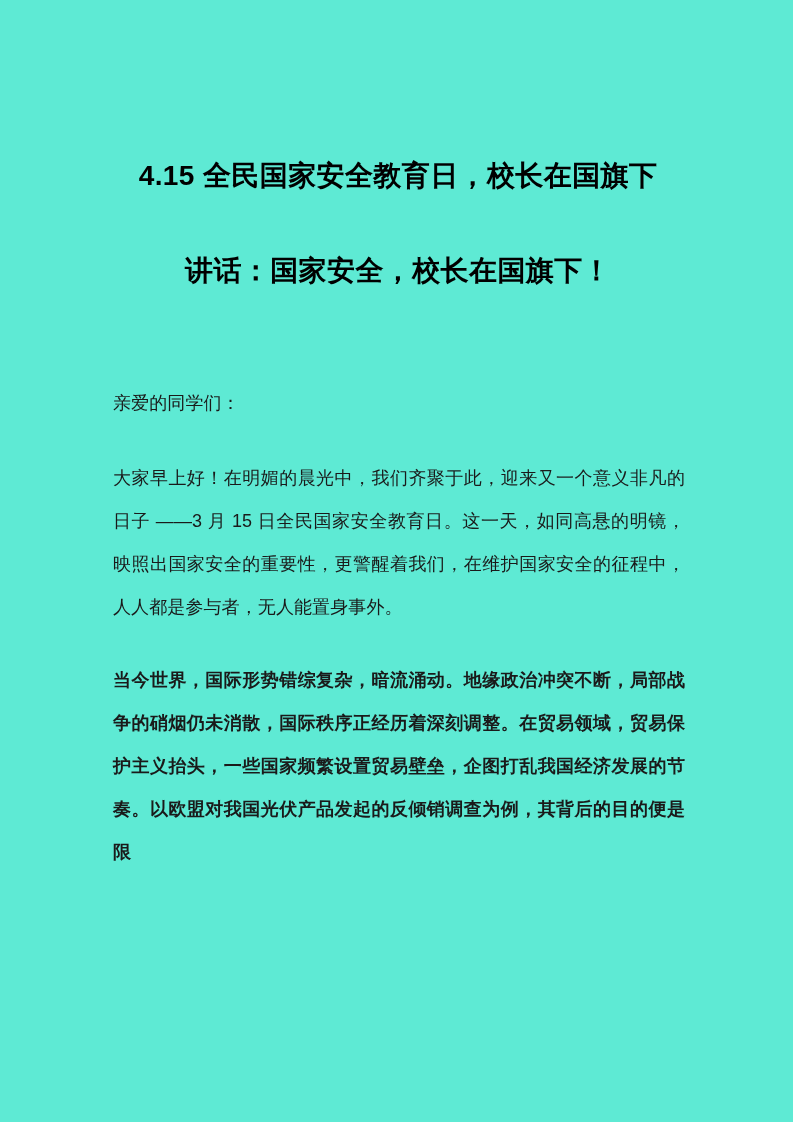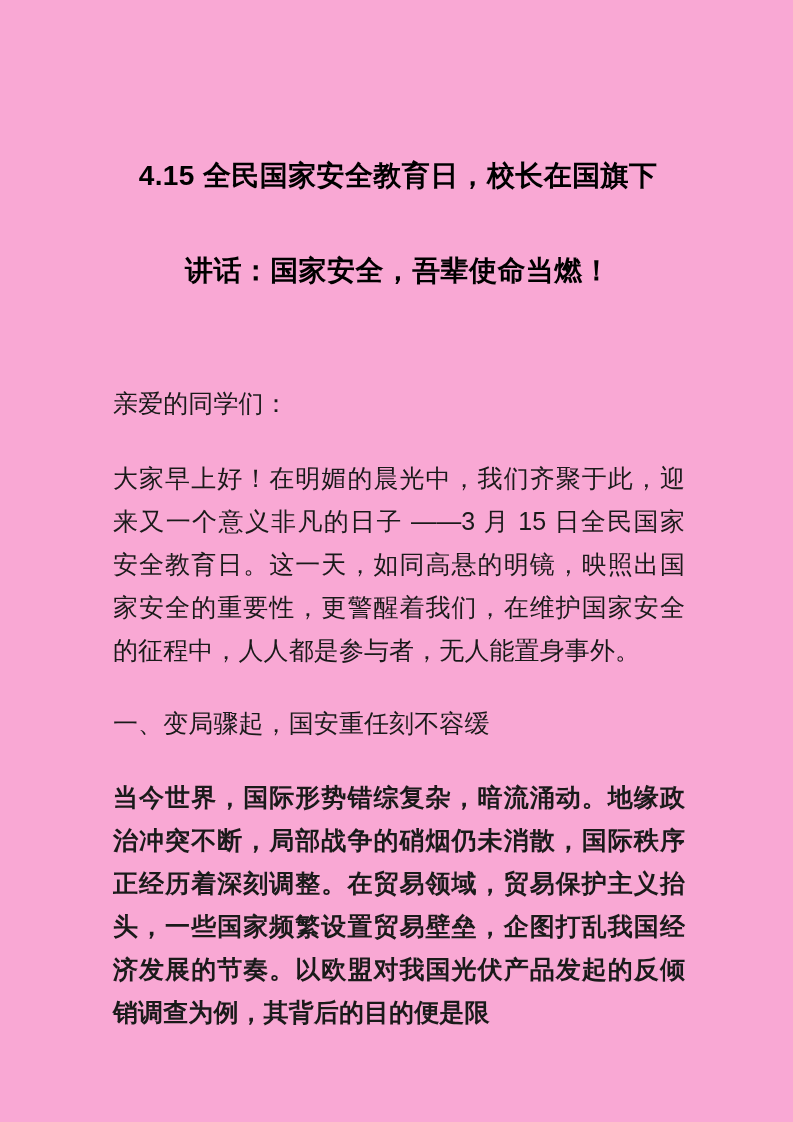--- a/index.html
+++ b/index.html
@@ -15,21 +15,21 @@
     overflow: hidden;
     font-family: "Liberation Sans", "DejaVu Sans", sans-serif;
     color: #1a1a1a;
     -webkit-font-smoothing: antialiased;
   }
 
   .page {
     position: relative;
     width: 793px;
     height: 1122px;
-    background: #f9a8d4;
+    background: #5eead4;
     box-sizing: border-box;
   }
 
   
   .doc-title {
     position: absolute;
     left: 113px;
     top: 128px;
     width: 570px;
     text-align: center;
@@ -43,21 +43,21 @@
 
   
   .doc-body {
     position: absolute;
     left: 113px;
     top: 382px;
     width: 572px;
   }
 
   .para {
-    font-size: 25px;
+    font-size: 18px;
     line-height: 43px;
     color: #1a1a1a;
     text-align: justify;
     text-justify: inter-character;
     margin: 0 0 30px 0;
     word-break: break-all;
     letter-spacing: 0.1px;
   }
 
   .para:last-child {
@@ -79,28 +79,27 @@
     font-weight: bold;
   }
 </style>
 </head>
 <body>
 
 <div class="page">
 
   <div class="doc-title">
     <div>4.15 全民国家安全教育日，校长在国旗下</div>
-    <div>讲话：国家安全，吾辈使命当燃！</div>
+    <div>讲话：国家安全，校长在国旗下！</div>
   </div>
 
   <div class="doc-body">
 
     <p class="para salutation">亲爱的同学们：</p>
 
     <p class="para">大家早上好！在明媚的晨光中，我们齐聚于此，迎来又一个意义非凡的日子 ——3 月 15 日全民国家安全教育日。这一天，如同高悬的明镜，映照出国家安全的重要性，更警醒着我们，在维护国家安全的征程中，人人都是参与者，无人能置身事外。</p>
 
-    <p class="para section-heading">一、变局骤起，国安重任刻不容缓</p>
 
     <p class="para truncated">当今世界，国际形势错综复杂，暗流涌动。地缘政治冲突不断，局部战争的硝烟仍未消散，国际秩序正经历着深刻调整。在贸易领域，贸易保护主义抬头，一些国家频繁设置贸易壁垒，企图打乱我国经济发展的节奏。以欧盟对我国光伏产品发起的反倾销调查为例，其背后的目的便是限</p>
 
   </div>
 
 </div>
 
 </body></html>

